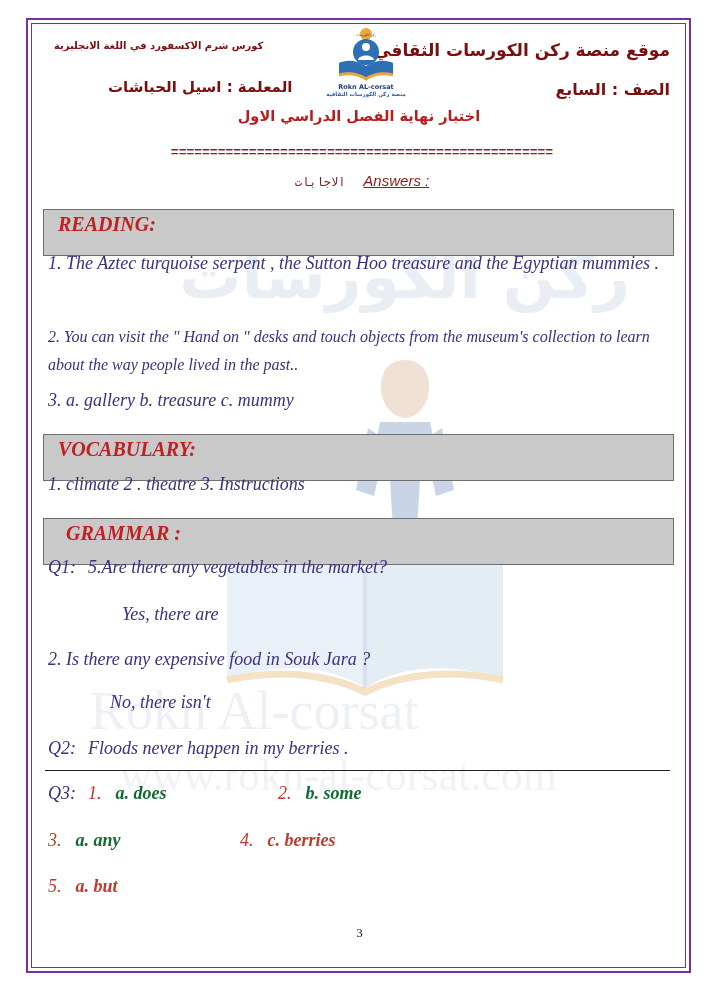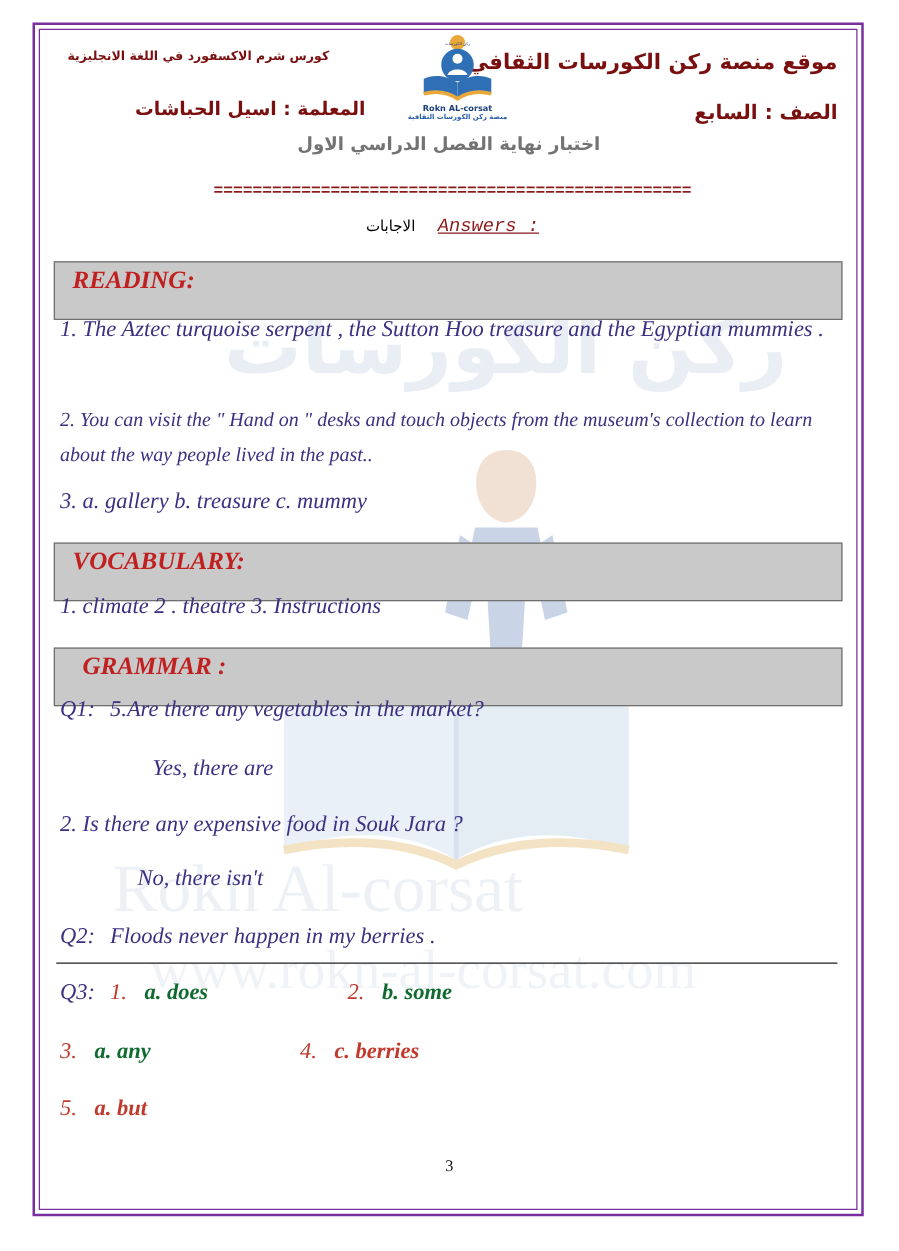--- a/index.html
+++ b/index.html
@@ -140,21 +140,21 @@
   .hdr-exam {
     position: absolute;
     left: 0;
     top: 72px;
     width: 622px;
     text-align: center;
     font-family: "DejaVu Sans", sans-serif;
     direction: rtl;
     font-size: 14.5px;
     font-weight: bold;
-    color: #737373;
+    color: #b91c1c;
   }
 
   
   .logo {
     position: absolute;
     left: 320px;
     top: 28px;
     width: 92px;
     height: 76px;
     text-align: center;
@@ -196,31 +196,31 @@
   }
   .answers-row {
     position: absolute;
     left: 62px;
     top: 172px;
     width: 600px;
     text-align: center;
     color: #8b1a1a;
   }
   .answers-row .en {
-    font-family: Liberation Mono, monospace;
+    font-family: Liberation Sans, sans-serif;
     font-style: italic;
     font-size: 15px;
     text-decoration: underline;
     margin-top: 17px;
   }
   .answers-row .ar {
-    font-family: Liberation Serif, serif;
+    font-family: Liberation Mono, monospace;
     font-size: 12px;
     direction: rtl;
-    color: #000000;
+    color: #7f1d1d;
   }
 
   
   .section-bar {
     position: absolute;
     left: 43px;
     width: 631px;
     height: 47px;
     background: #c9c9c9;
     border: 1px solid #6f6f6f;

